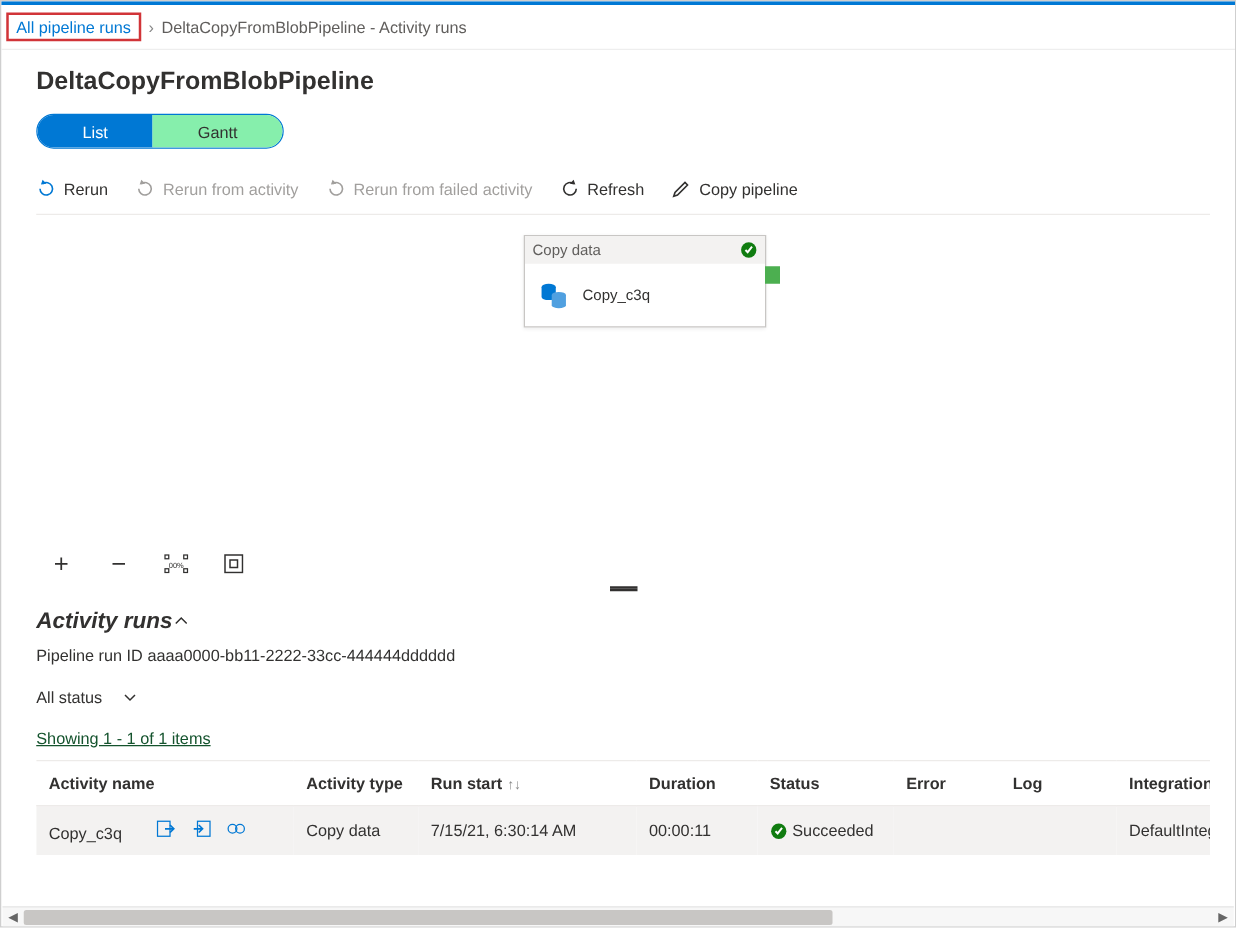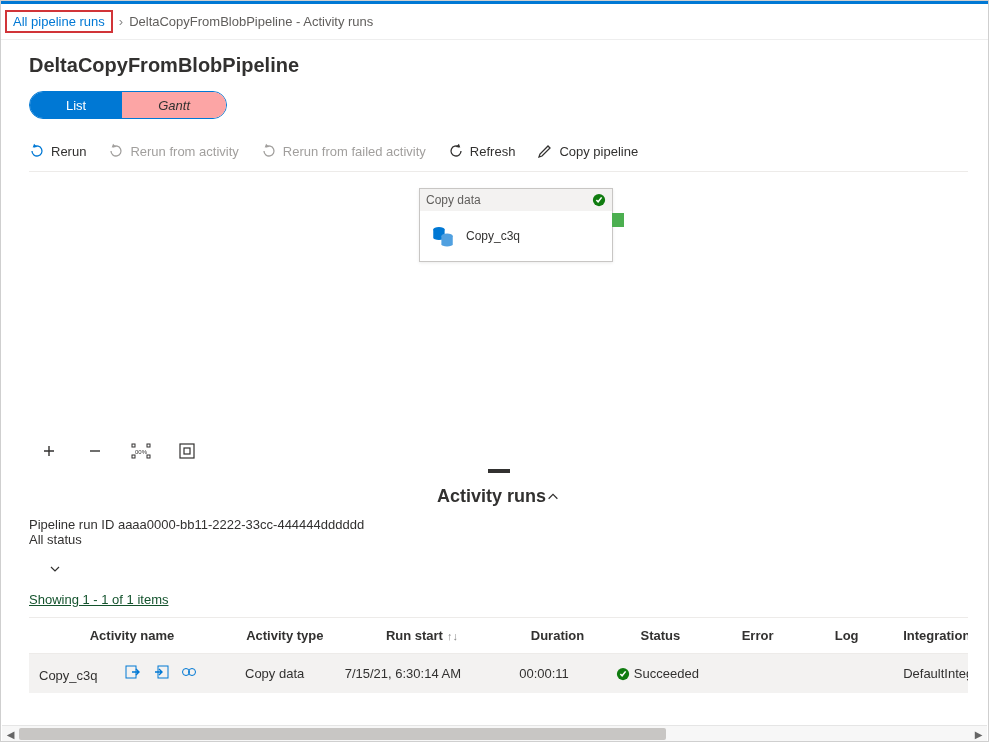--- a/index.html
+++ b/index.html
@@ -35,21 +35,21 @@
   
   .view-toggle {
     display: inline-flex; border: 1px solid #0078d4;
     border-radius: 18px; overflow: hidden; height: 28px;
   }
   .view-toggle span {
     display: flex; align-items: center; justify-content: center;
     padding: 0 36px; font-size: 13px; cursor: pointer;
   }
   .vt-active { background: #0078d4; color: #fff; }
-  .vt-inactive { color: #323130; background: #fca5a5; font-style: italic; }
+  .vt-inactive { color: #323130; background: #86efac; }
   
   .toolbar {
     display: flex; align-items: center; gap: 22px;
     border-bottom: 1px solid #edebe9;
     padding: 12px 0 12px 0; margin-top: 12px;
   }
   .tb-btn { display: flex; align-items: center; gap: 6px; cursor: pointer; color: #323130; }
   .tb-btn.disabled { color: #a19f9d; cursor: default; }
   .tb-icon { width: 16px; height: 16px; flex-shrink: 0; }
   
@@ -78,34 +78,34 @@
     position: absolute; bottom: 10px; left: 10px;
     display: flex; align-items: center; gap: 26px;
   }
   .zoom-btn { width: 20px; height: 20px; display:flex;align-items:center;justify-content:center; cursor:pointer; color:#323130; }
   .divider-handle {
     position:absolute; bottom:-2px; left:50%; transform:translateX(-50%);
     width:22px; height:4px; border-top:2px solid #323130; border-bottom:2px solid #323130;
   }
   
   .activity-section { padding: 14px 20px 0 28px; }
-  .sec-header { display:flex; justify-content:center; align-items:center; }
+  .sec-header { display:flex; justify-content:flex-start; align-items:center;font-style:italic; }
   .sec-title { font-size: 18px; font-weight: 600; }
   .chev-up { width:14px;height:14px;cursor:pointer;color:#323130; }
   .pipeline-id { font-size:13px; margin-top:10px; color:#323130; }
   .status-filter {
     display:inline-flex; align-items:center; gap:17px;
-    cursor:pointer; font-size:13px;flex-direction:column;
+    margin-top:18px; cursor:pointer; font-size:13px;
   }
   .showing { margin-top:18px; font-size:13px; color:#14532d;text-decoration:underline; }
   
   .table-wrap { margin-top:10px; overflow-x: hidden; }
   table { border-collapse: collapse; width: 100%; min-width: 960px; }
   th {
-    text-align:center; font-weight:600; font-size:13px; color:#323130;
+    text-align:left; font-weight:600; font-size:13px; color:#323130;
     padding: 10px 10px; border-top:1px solid #edebe9; border-bottom:1px solid #edebe9;
     white-space: nowrap;
   }
   td {
     padding: 10px 10px; font-size:13px; background:#f3f2f1;
     white-space: nowrap;
   }
   .col-actions { display:inline-flex; gap:12px; margin-left: 24px; }
   .col-actions .ricon { width:16px;height:16px;color:#0078d4;cursor:pointer; }
   .sort-arrows { display:inline-block; margin-left:4px; font-size:11px; color:#888; }

